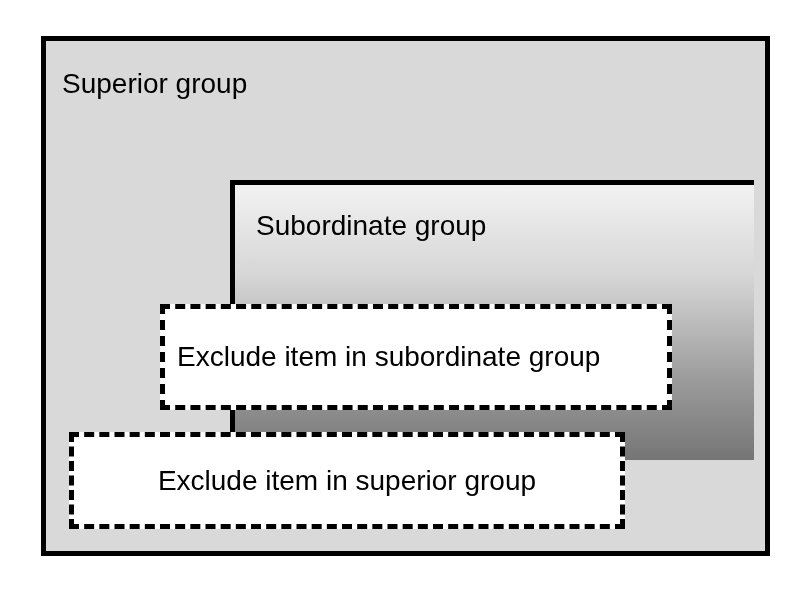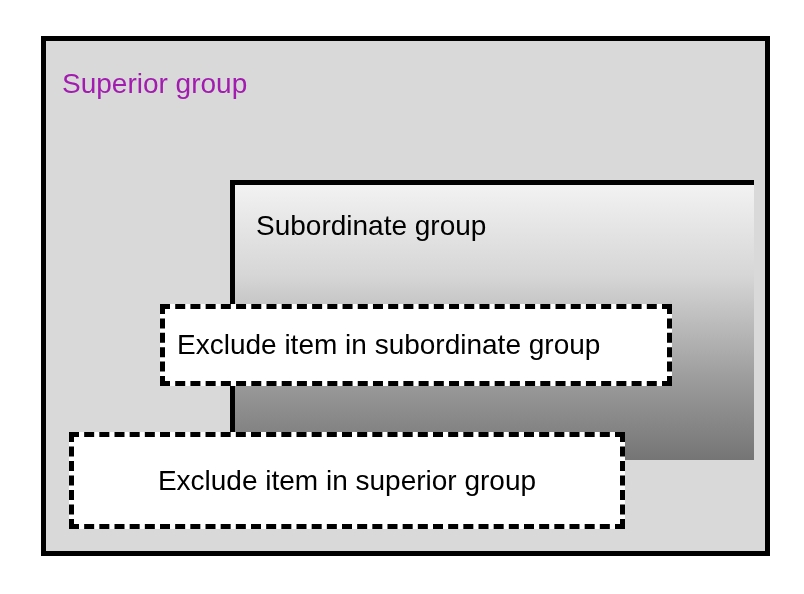--- a/index.html
+++ b/index.html
@@ -34,21 +34,21 @@
     border: 5px solid #000000;
     background: #d9d9d9;
   }
 
   .superior-group-label {
     position: absolute;
     left: 16px;
     top: 27px;
     font-size: 28px;
     line-height: 32px;
-    color: #a21caf;
+    color: #000000;
     white-space: nowrap;
   }
 
   
   .subordinate-group {
     position: absolute;
     left: 184px;
     top: 139px;
     width: 524px;
     height: 280px;
@@ -75,21 +75,21 @@
     background: #ffffff;
     border: 5px dashed #000000;
     display: flex;
     align-items: center;
   }
 
   .exclude-box-subordinate {
     left: 160px;
     top: 304px;
     width: 512px;
-    height: 82px;
+    height: 106px;
     justify-content: flex-start;
     padding-left: 12px;
   }
 
   .exclude-box-superior {
     left: 69px;
     top: 432px;
     width: 556px;
     height: 97px;
     justify-content: center;

